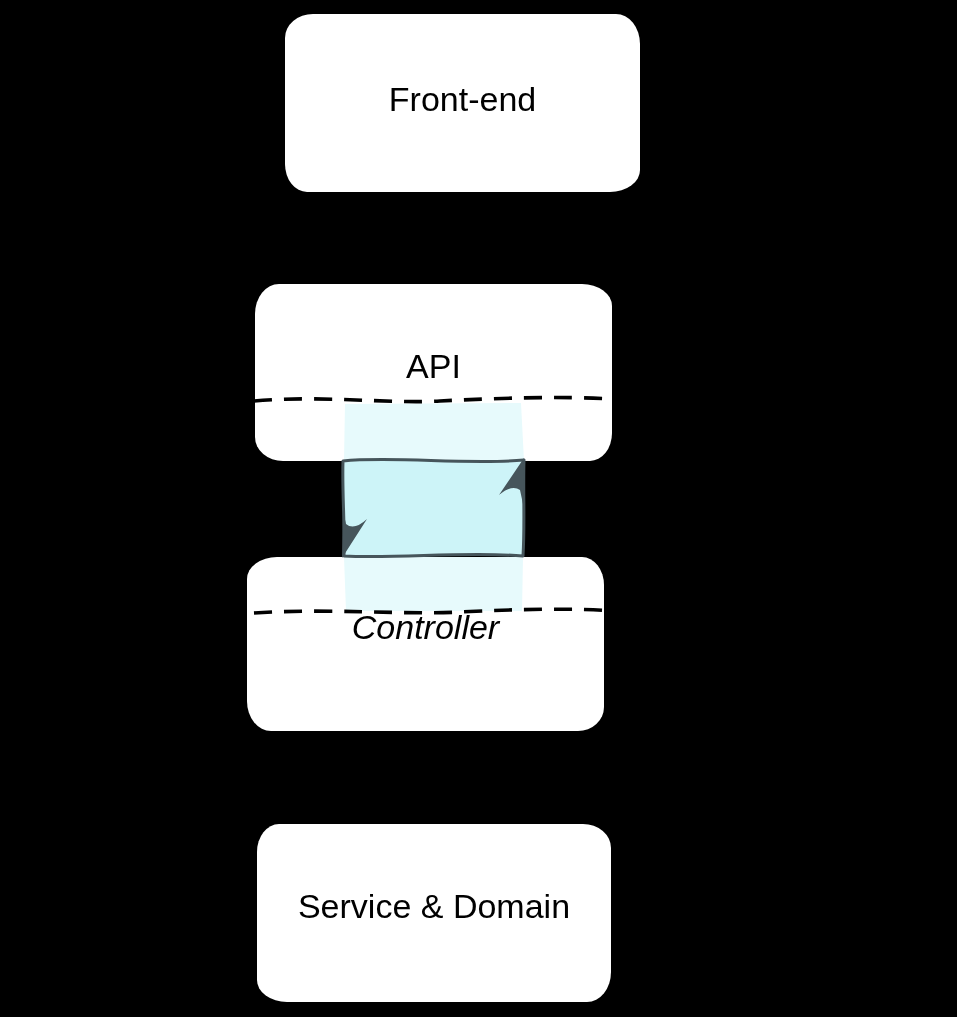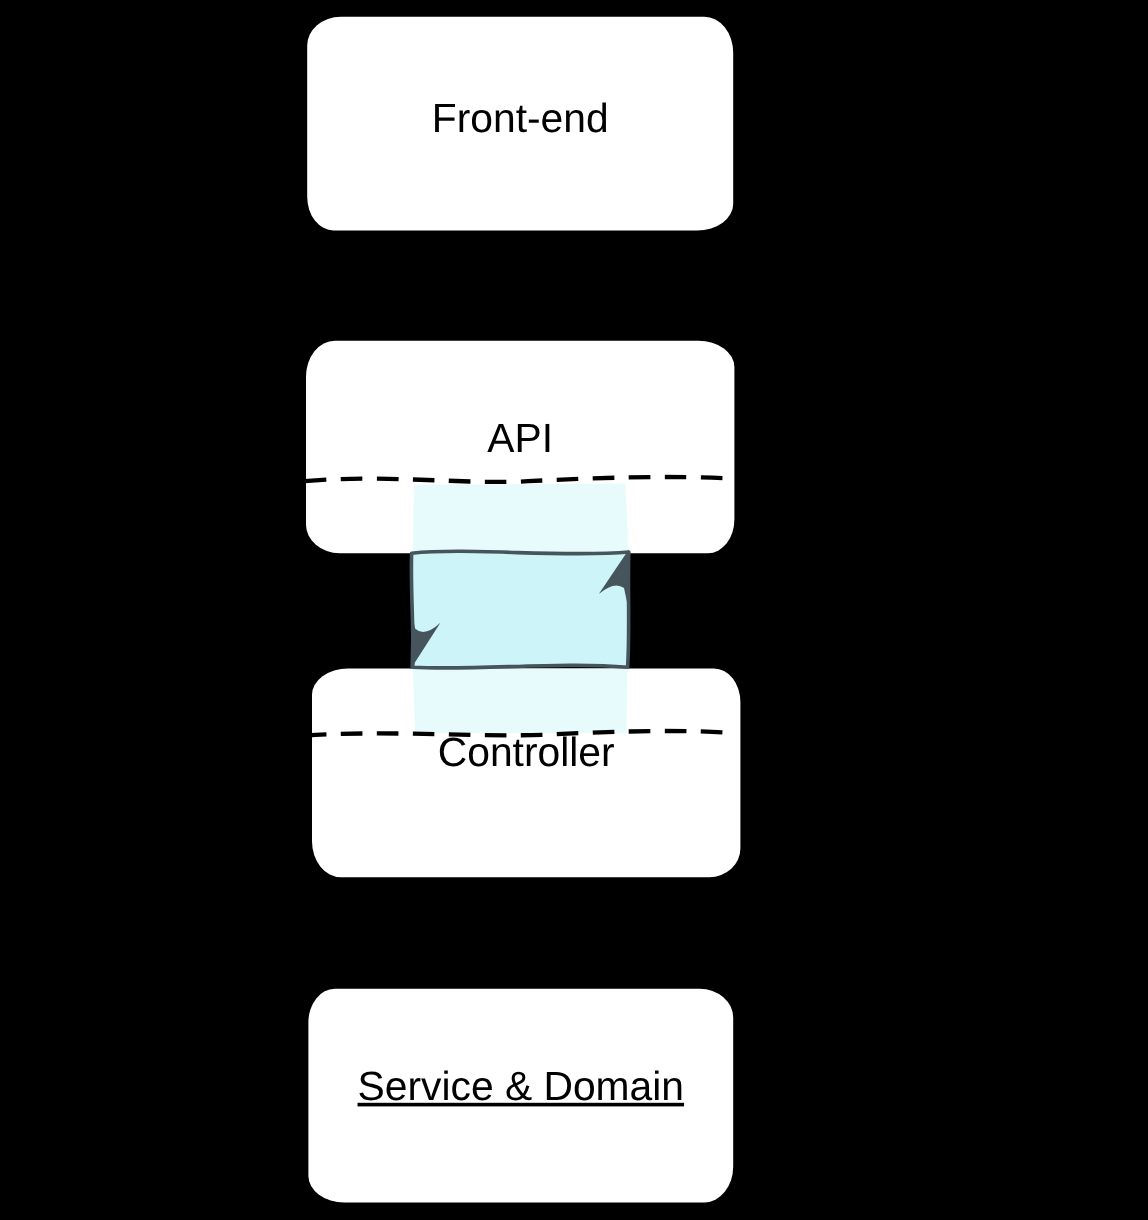--- a/index.html
+++ b/index.html
@@ -17,36 +17,36 @@
   }
   .node-box {
     position: absolute;
     background: var(--box-fill, #ffffff);
     display: flex;
     align-items: center;
     justify-content: center;
     z-index: 1;
   }
   
-  .wob-a { border-radius: 28px 24px 30px 22px / 24px 30px 22px 28px; }
+  .wob-a { border-radius: 28px 24px 30px 22px / 24px 30px 22px 28px; margin-left: 29px; }
   .wob-b { border-radius: 24px 30px 22px 28px / 30px 22px 28px 24px; }
   .wob-c { border-radius: 30px 22px 26px 24px / 22px 28px 24px 30px; }
   .wob-d { border-radius: 22px 28px 24px 30px / 28px 24px 30px 22px; }
 
   #box-frontend   { left: 256px; top:  14px; width: 355px; height: 178px; }
   #box-api        { left: 255px; top: 284px; width: 357px; height: 177px; }
-  #box-controller { left: 260px; top: 557px; width: 357px; height: 174px; }
+  #box-controller { left: 247px; top: 557px; width: 357px; height: 174px; font-style: italic; }
   #box-service    { left: 257px; top: 824px; width: 354px; height: 178px; }
 
   
   #box-api .node-label        { transform: translateY(-6px); }
   
   #box-controller .node-label { transform: translateY(-16px); }
   #box-frontend .node-label   { transform: translateY(-3px); }
-  #box-service .node-label    { transform: translateY(-6px); text-decoration: underline; }
+  #box-service .node-label    { transform: translateY(-6px); }
 
   .node-label {
     font-size: 34px;
     line-height: 1.1;
     color: var(--text-color, #000000);
     white-space: nowrap;
     text-align: center;
   }
 
   #overlay-svg {

